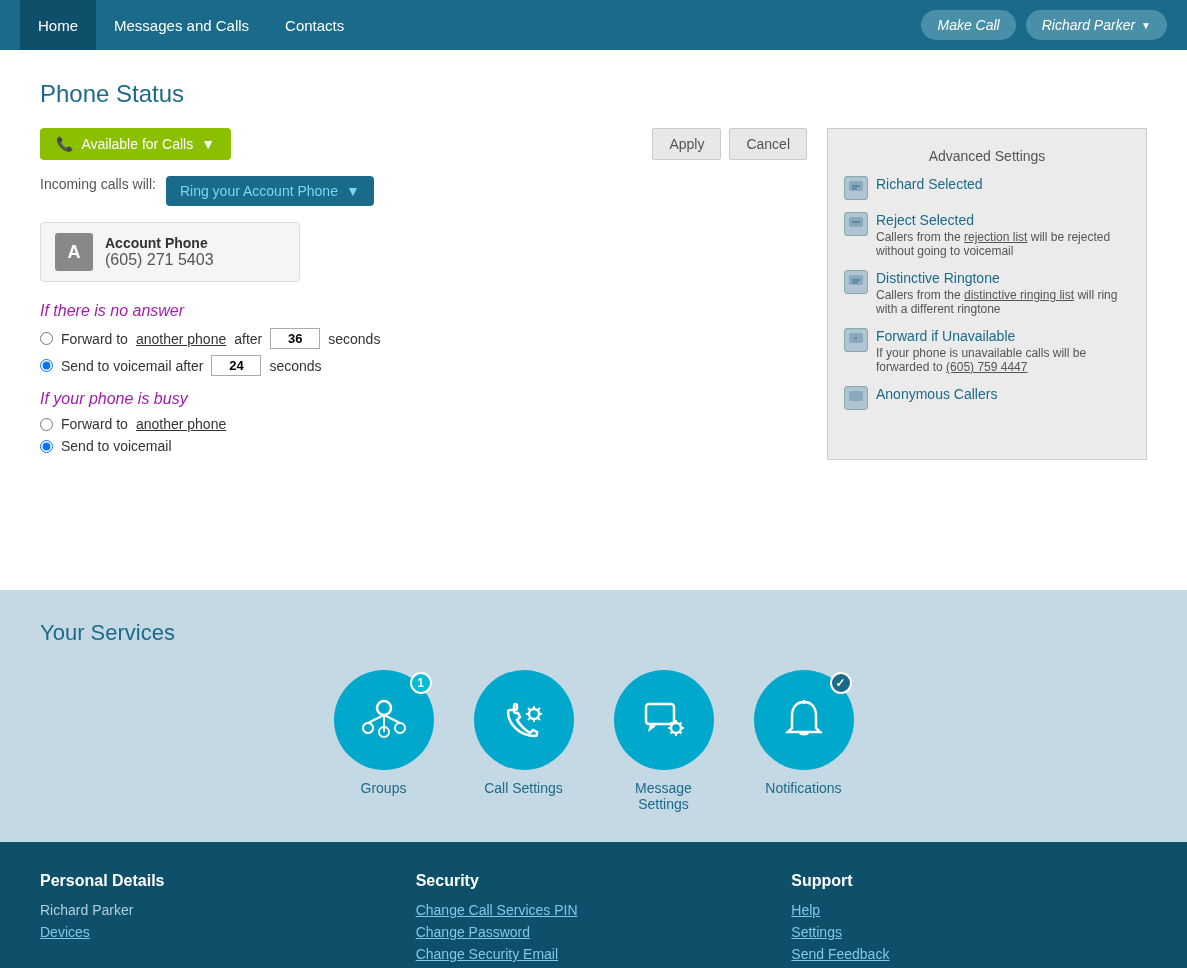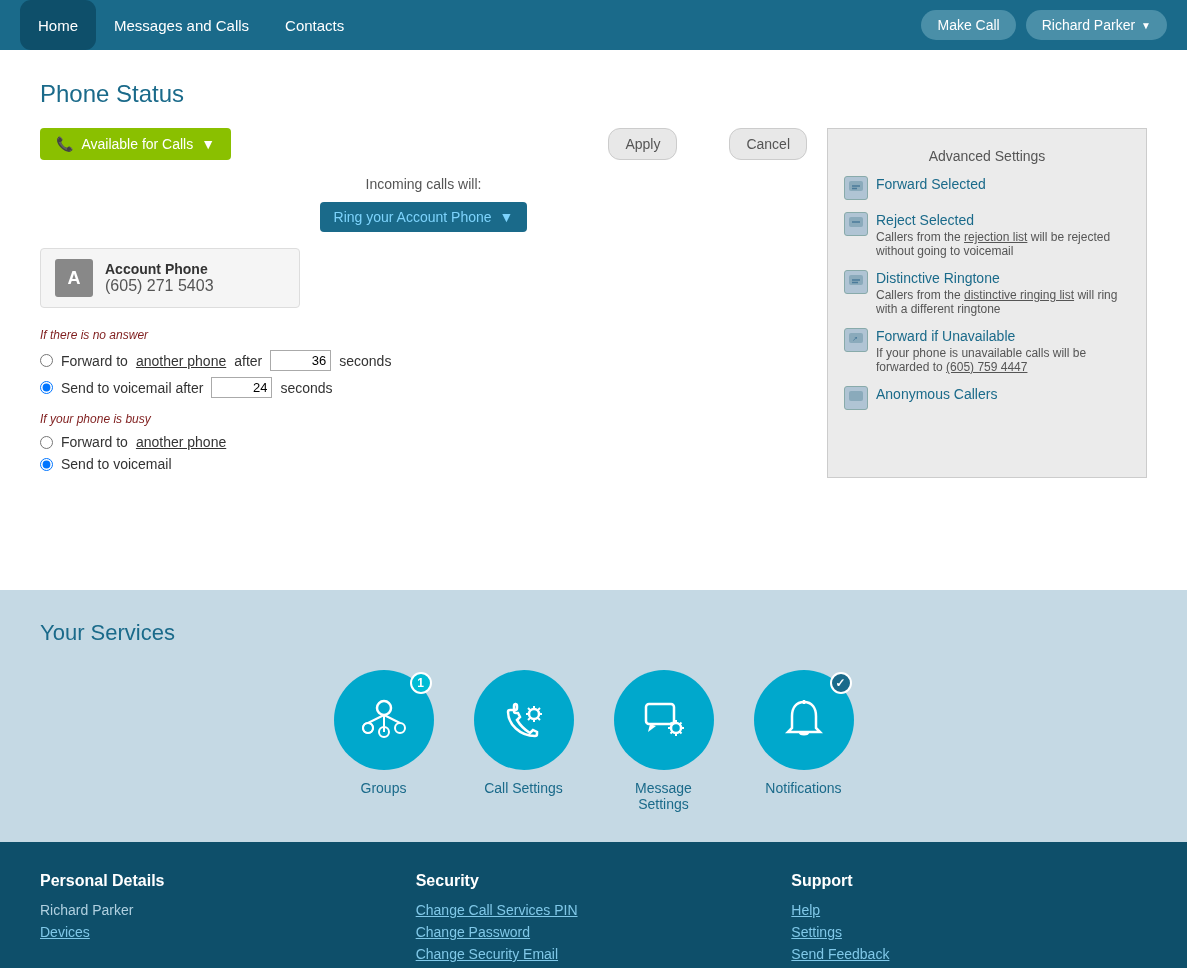--- a/index.html
+++ b/index.html
@@ -17,36 +17,36 @@
       color: #fff;
       padding: 0 18px;
       height: 50px;
       display: flex;
       align-items: center;
       cursor: pointer;
       font-size: 15px;
     }
     .nav-item.active {
       background: #0e4f6a;
-      border-radius: 11px;
     }
     .nav-right {
       margin-left: auto;
       display: flex;
       gap: 10px;
       align-items: center;
     }
     .btn-nav {
       background: #4a8fa8;
       color: #fff;
       border: none;
       padding: 7px 16px;
       border-radius: 15px;
       cursor: pointer;
       font-size: 14px;
+      font-style: italic;
     }
     .btn-dropdown {
       display: flex;
       align-items: center;
       gap: 6px;
     }
     .btn-dropdown .arrow { font-size: 10px; }
 
     
     .main-content {
@@ -79,36 +79,34 @@
       display: flex;
       align-items: center;
       gap: 8px;
     }
     .status-actions {
       display: flex;
       gap: 8px;
     }
     .btn-apply, .btn-cancel {
       padding: 7px 16px;
-      border-radius: 12px;
+      border-radius: 2px;
       cursor: pointer;
       font-size: 14px;
       border: 1px solid #ccc;
       background: #e8e8e8;
       color: #555;
-      margin-left: 44px;
     }
 
     
     .incoming-row {
       display: flex;
-      align-items: center;
+      align-items: flex-start;
       gap: 10px;
       margin-bottom: 16px;
-      flex-direction: column;
     }
     .incoming-label { color: #555; font-size: 14px; }
     .ring-dropdown {
       background: #1a6a8a;
       color: #7dd3fc;
       border: none;
       padding: 7px 14px;
       border-radius: 4px;
       cursor: pointer;
       font-size: 14px;
@@ -139,36 +137,37 @@
       justify-content: center;
       font-size: 18px;
       font-weight: bold;
       border-radius: 3px;
     }
     .phone-info { display: flex; flex-direction: column; }
     .phone-name { font-weight: bold; font-size: 14px; }
     .phone-number { font-size: 16px; color: #555; }
 
     
-    .section-label { color: #7f1d1d; font-size: 12px; margin-bottom: 8px; font-style: italic; }
+    .section-label { color: #a21caf; font-size: 16px; margin-bottom: 8px; font-style: italic; }
     .radio-row {
       display: flex;
       align-items: center;
       gap: 8px;
       margin-bottom: 6px;
       font-size: 14px;
     }
     .radio-row input[type=radio] { cursor: pointer; }
     .underline { text-decoration: underline; }
     .seconds-input {
-      width: 61px;
+      width: 50px;
       border: 1px solid #aaa;
       padding: 2px 4px;
       font-size: 13px;
-      text-align: right;
+      text-align: center;
+      font-weight: bold;
     }
 
     
     .content-grid {
       display: grid;
       grid-template-columns: 1fr 320px;
       gap: 20px;
     }
 
     
@@ -379,21 +378,21 @@
 
       <div class="adv-item">
         <div class="adv-icon">
           <svg width="14" height="14" viewBox="0 0 14 14">
               <rect width="14" height="10" rx="2" fill="#8aaabb"></rect>
               <line x1="3" y1="5" x2="11" y2="5" stroke="#4a7a9a" stroke-width="1.5"></line>
               <line x1="3" y1="7.5" x2="8" y2="7.5" stroke="#4a7a9a" stroke-width="1.5"></line>
             </svg>
         </div>
         <div>
-          <a class="adv-link">Forward Selected</a>
+          <a class="adv-link">Richard Selected</a>
         </div>
       </div>
 
       <div class="adv-item">
         <div class="adv-icon">
           <svg width="14" height="14" viewBox="0 0 14 14">
               <rect width="14" height="10" rx="2" fill="#8aaabb"></rect>
               <line x1="3" y1="5" x2="11" y2="5" stroke="#4a7a9a" stroke-width="1.5"></line>
             </svg>
         </div>

